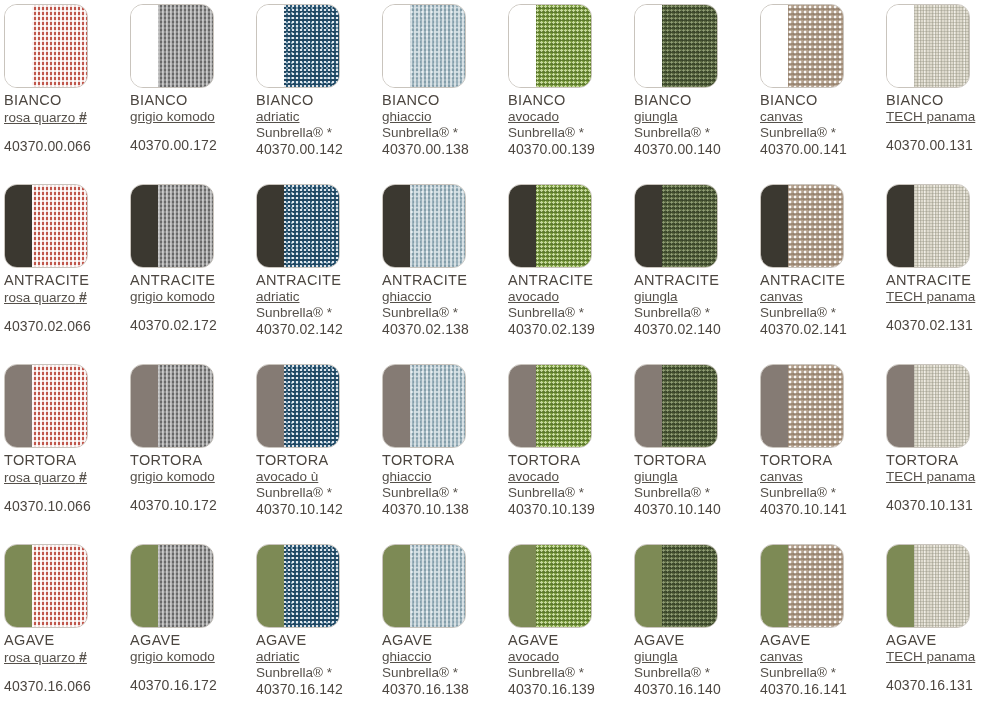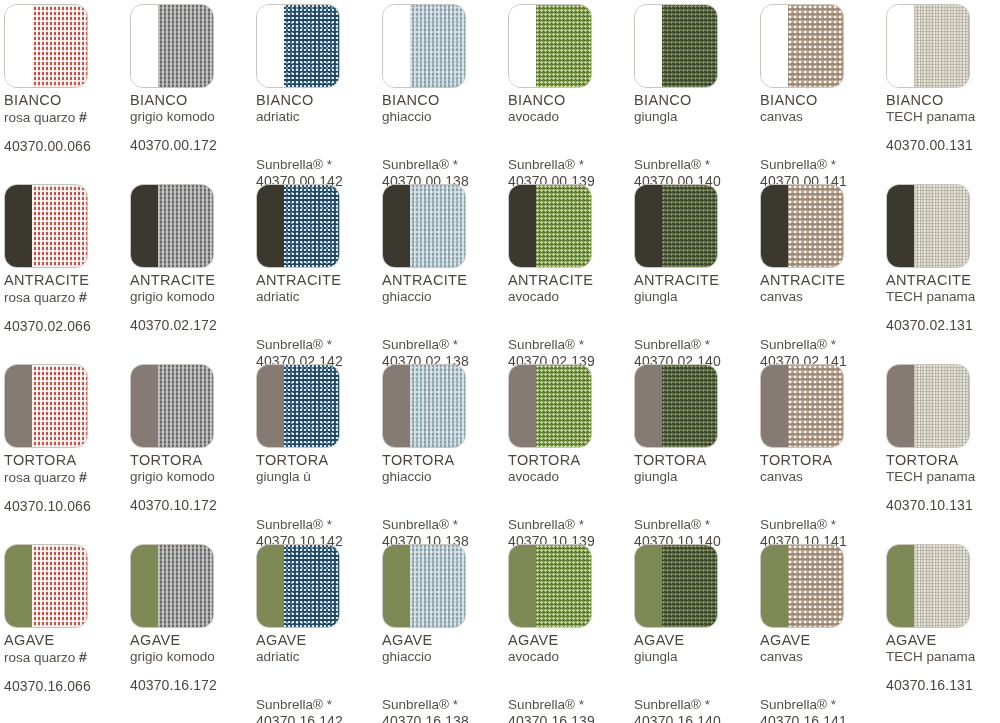--- a/index.html
+++ b/index.html
@@ -145,31 +145,31 @@
     letter-spacing: .35px;
     line-height: 17px;
     color: #4c4640;
     white-space: nowrap;
   }
   .fab-name {
     font-size: 13.5px;
     line-height: 16px;
     color: #55504a;
     white-space: nowrap;
+    text-decoration: underline;
   }
   .fab-name .hash {
     font-weight: bold;
     font-size: 14px;
   }
   .brand-line {
     font-size: 13.5px;
     line-height: 16px;
     color: #55504a;
     white-space: nowrap;
-    margin-top: 32px;
   }
   .code {
     font-size: 14px;
     line-height: 16px;
     color: #4c4640;
     letter-spacing: .1px;
     white-space: nowrap;
   }
   .code.gap { margin-top: 12px; }
 </style>
@@ -423,21 +423,21 @@
     </div>
     <div class="swatch-cell">
       <div class="swatch-tile">
         <div class="swatch-frame" style="background: rgb(133, 123, 116);"></div>
         <div class="swatch-fabric">
           <div class="tex adriatic"></div>
         </div>
       </div>
       <div class="swatch-text">
         <div class="fam-name">TORTORA</div>
-        <div class="fab-name"><span>giungla ù</span></div>
+        <div class="fab-name"><span>avocado ù</span></div>
         <div class="brand-line">Sunbrella® *</div>
         <div class="code">40370.10.142</div>
       </div>
     </div>
     <div class="swatch-cell">
       <div class="swatch-tile">
         <div class="swatch-frame" style="background: rgb(133, 123, 116);"></div>
         <div class="swatch-fabric">
           <div class="tex ghiaccio"></div>
         </div>

